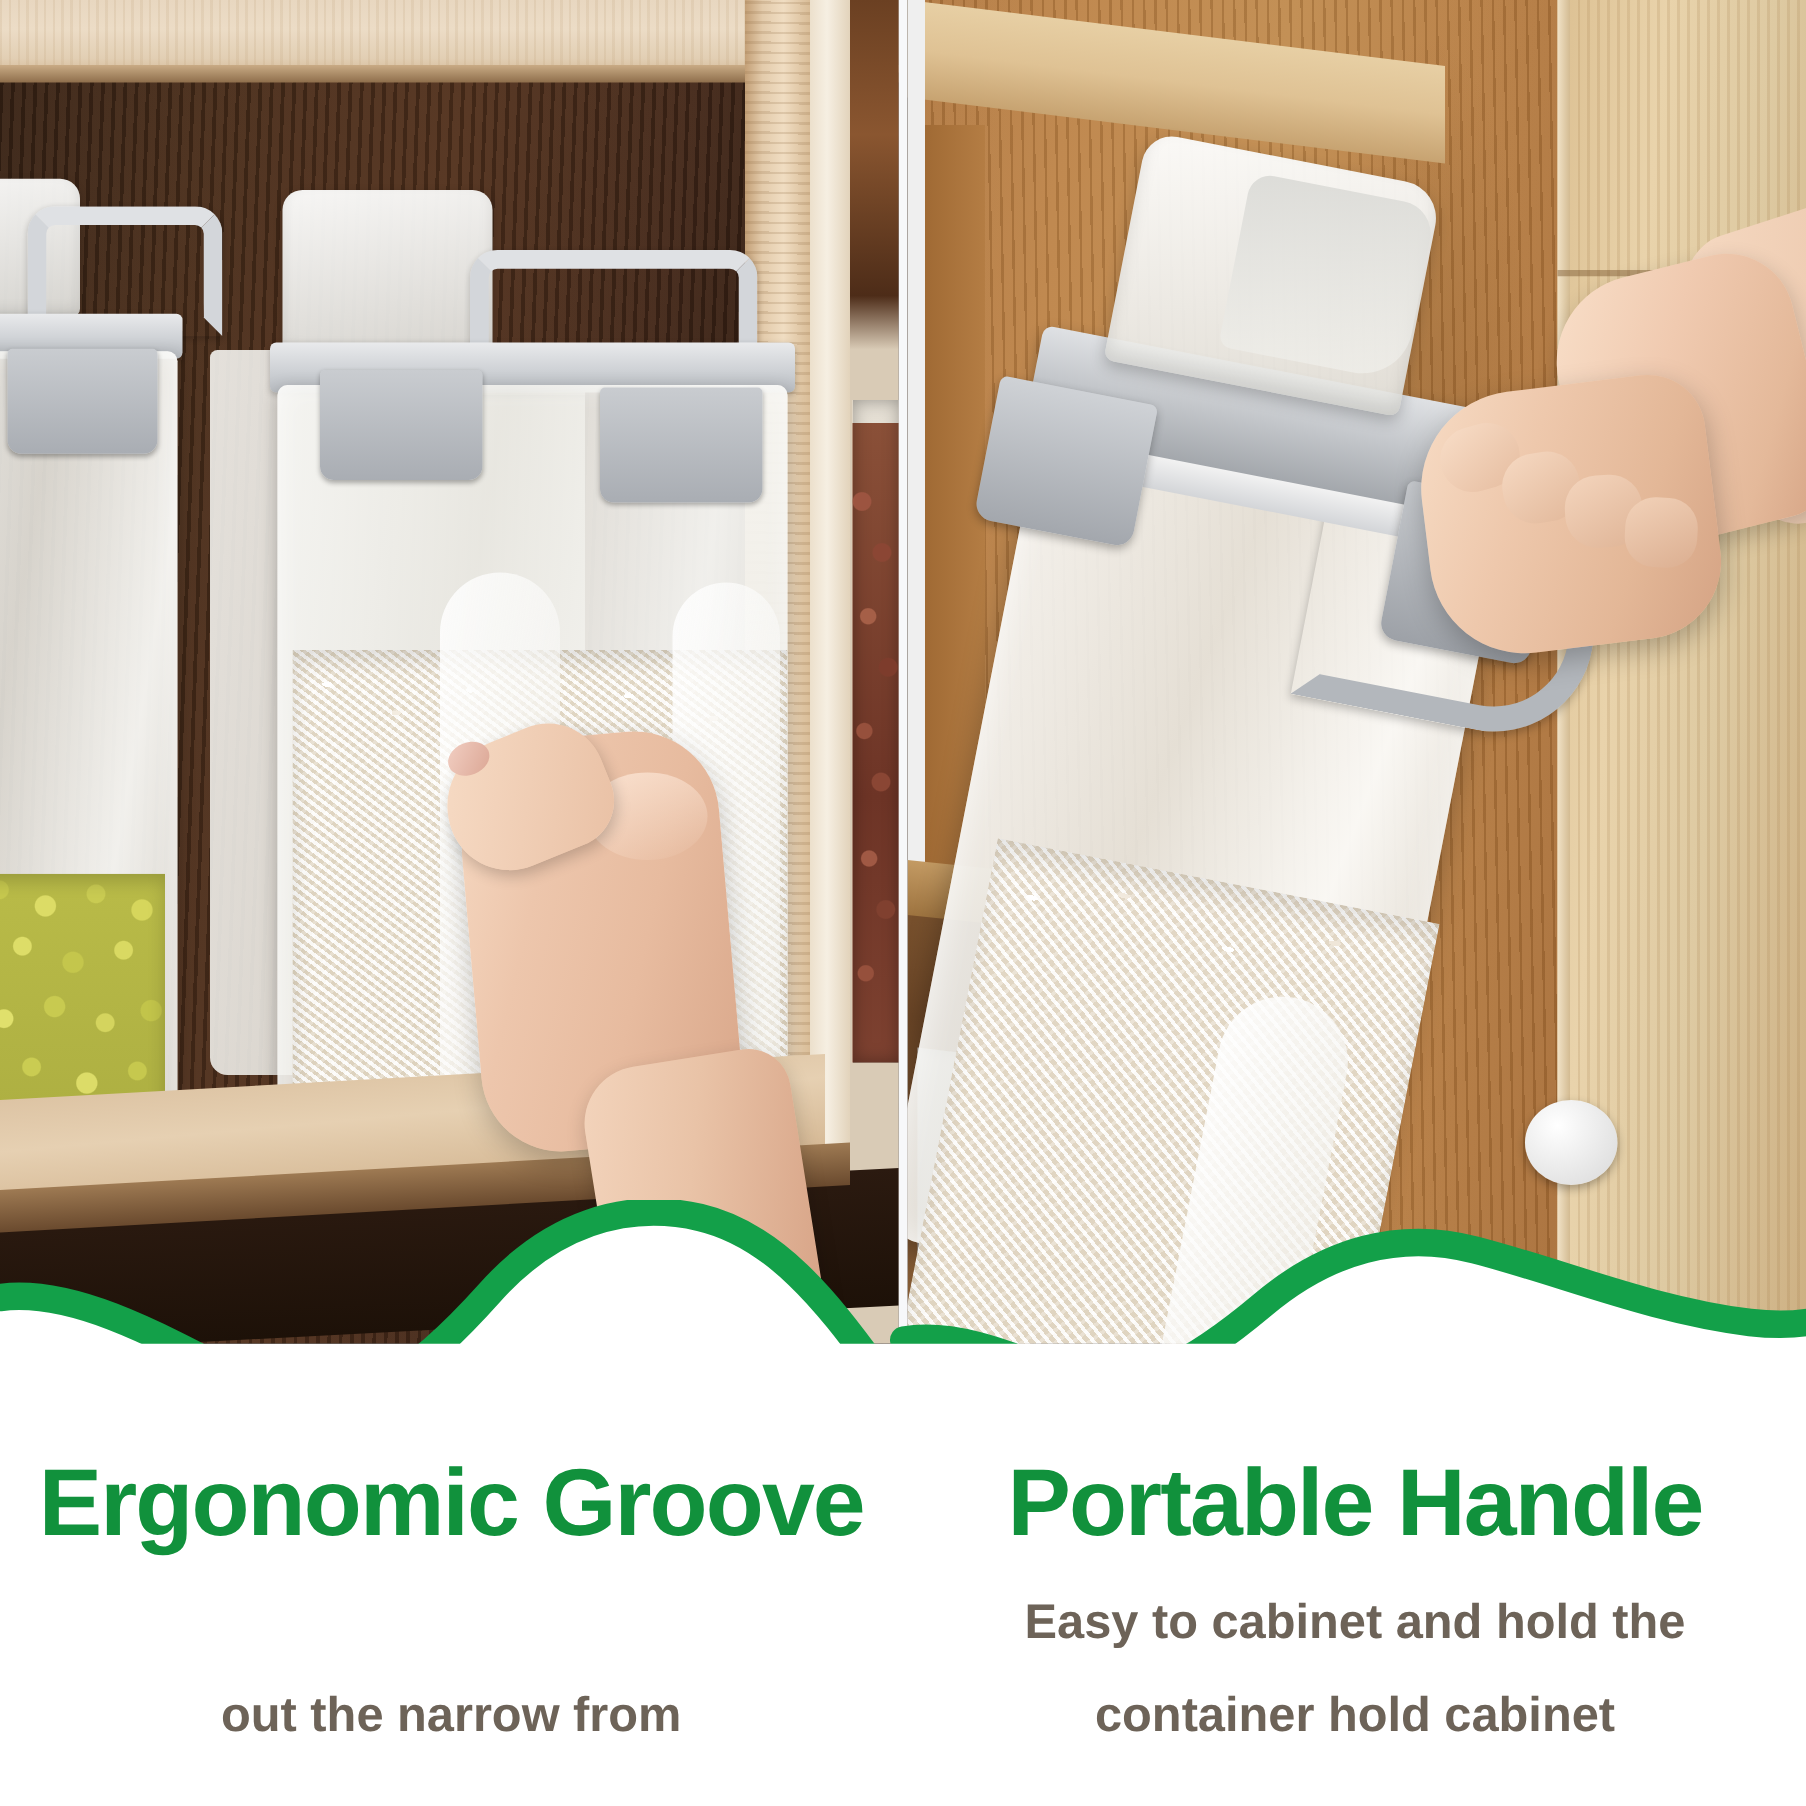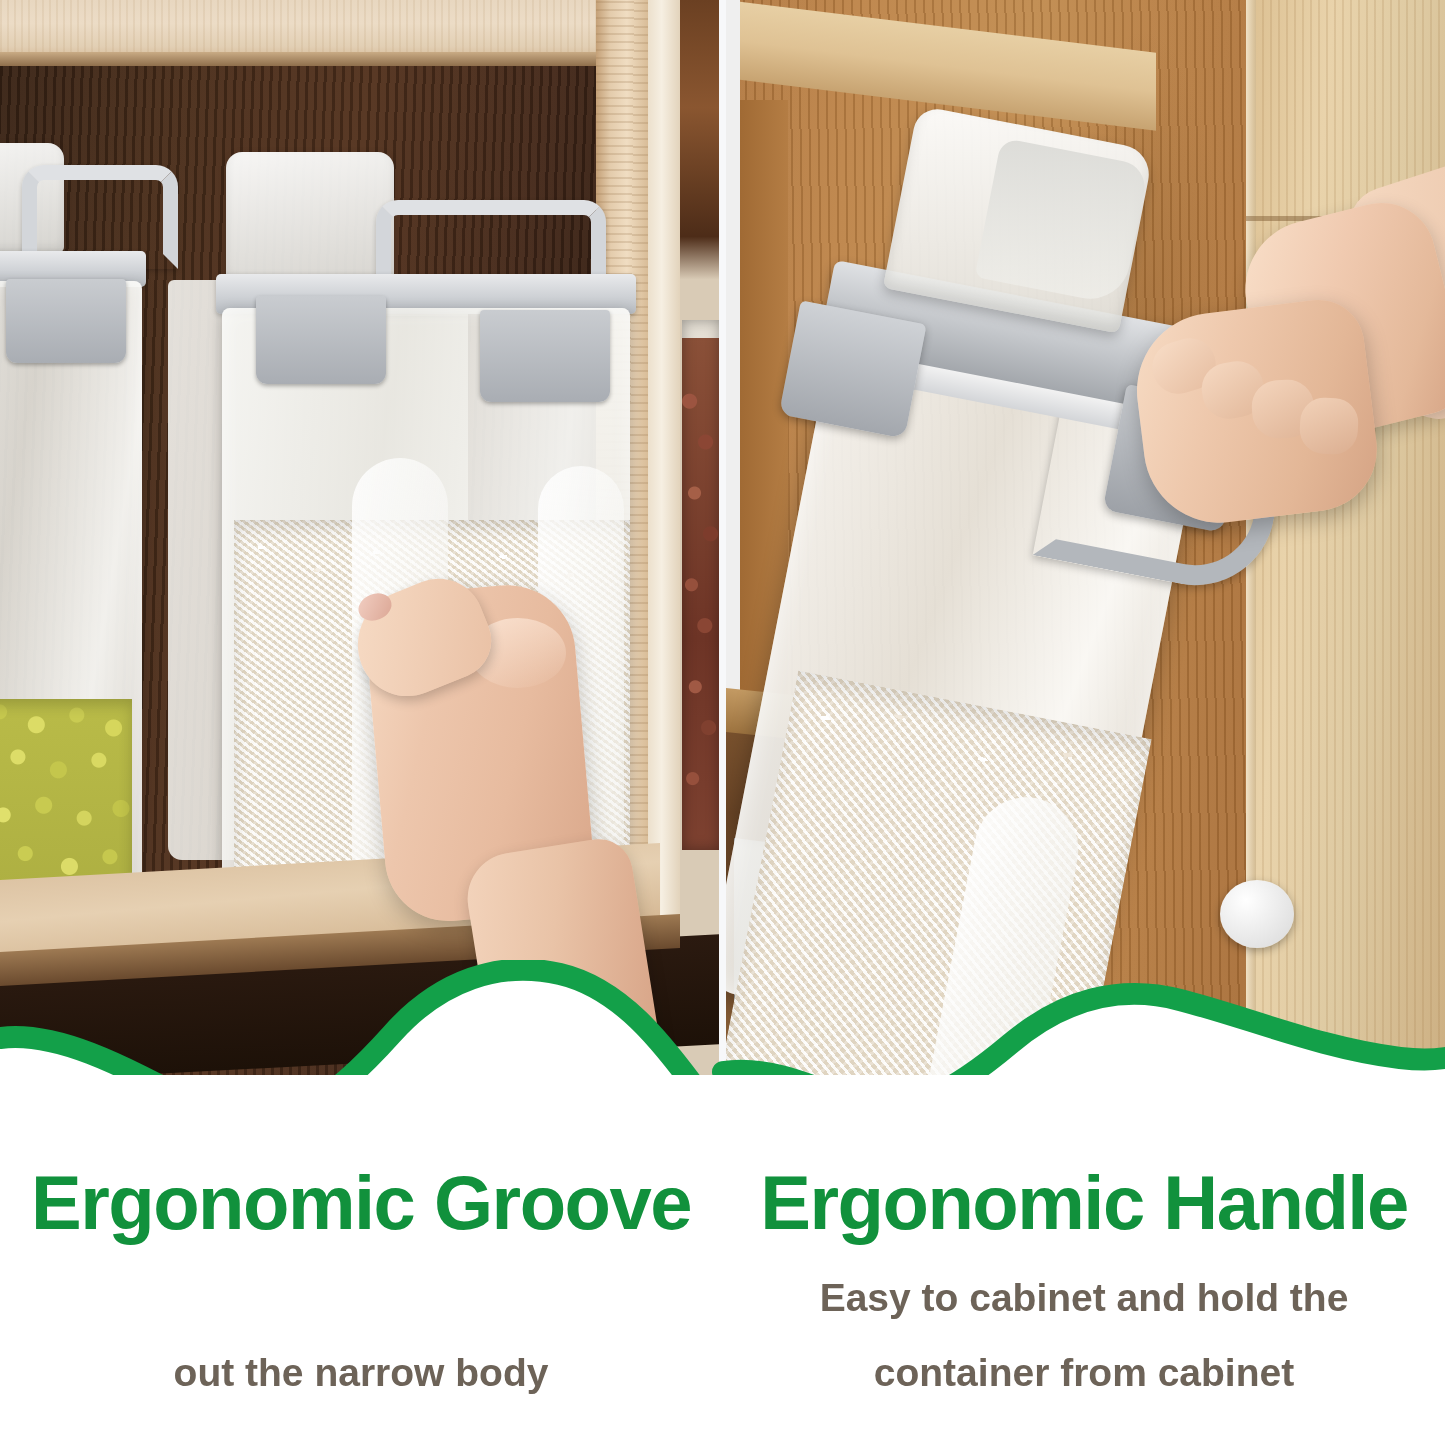--- a/index.html
+++ b/index.html
@@ -381,22 +381,22 @@
     <path d="M723,200 L723,118 C760,112 800,126 848,146 C904,170 960,132 1010,90
              C1062,46 1120,30 1180,46 C1250,64 1320,94 1400,104 C1418,106 1432,106 1445,104
              L1445,200 Z" fill="#ffffff"></path>
     <path d="M723,112 C760,106 800,120 848,140 C904,164 960,126 1010,84
              C1062,40 1120,24 1180,40 C1250,58 1320,88 1400,98 C1418,100 1432,100 1445,98" fill="none" stroke="#13a049" stroke-width="22" stroke-linecap="round"></path>
   </svg>
 
   <div class="captions">
     <div class="cap left">
       <h2 style="color:#11913c">Ergonomic Groove</h2>
-      <p class="l2" style="color:#6d6358">out the narrow body</p>
+      <p class="l2" style="color:#6d6358">out the narrow from</p>
     </div>
     <div class="cap right">
-      <h2 style="color:#11913c">Ergonomic Handle</h2>
+      <h2 style="color:#11913c">Portable Handle</h2>
       <p class="l1" style="color:#6d6358">Easy to cabinet and hold the</p>
-      <p class="l2" style="color:#6d6358">container from cabinet</p>
+      <p class="l2" style="color:#6d6358">container hold cabinet</p>
     </div>
   </div>
 
 </div>
 
 </body></html>

